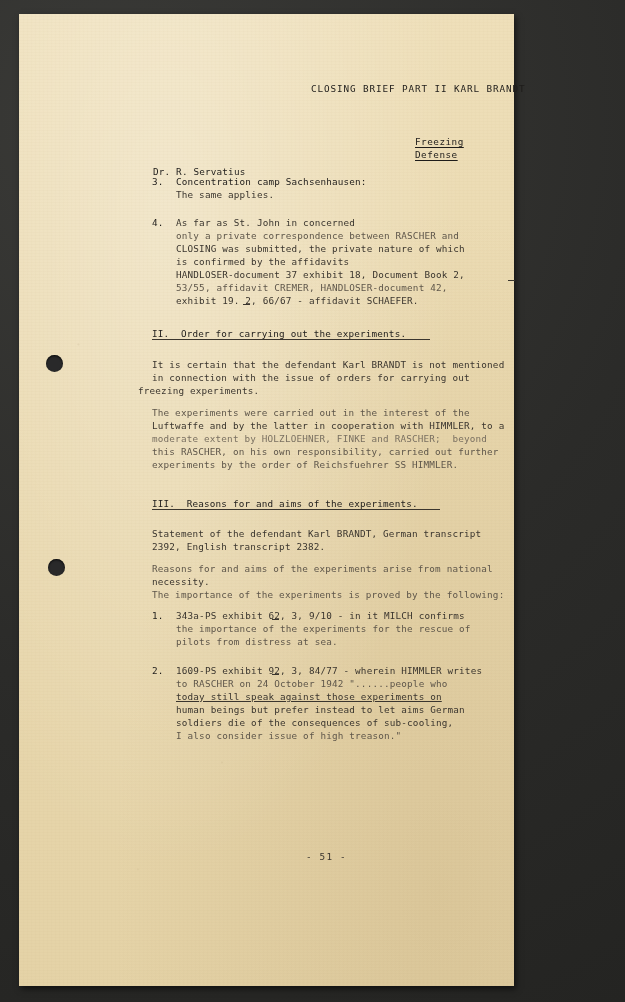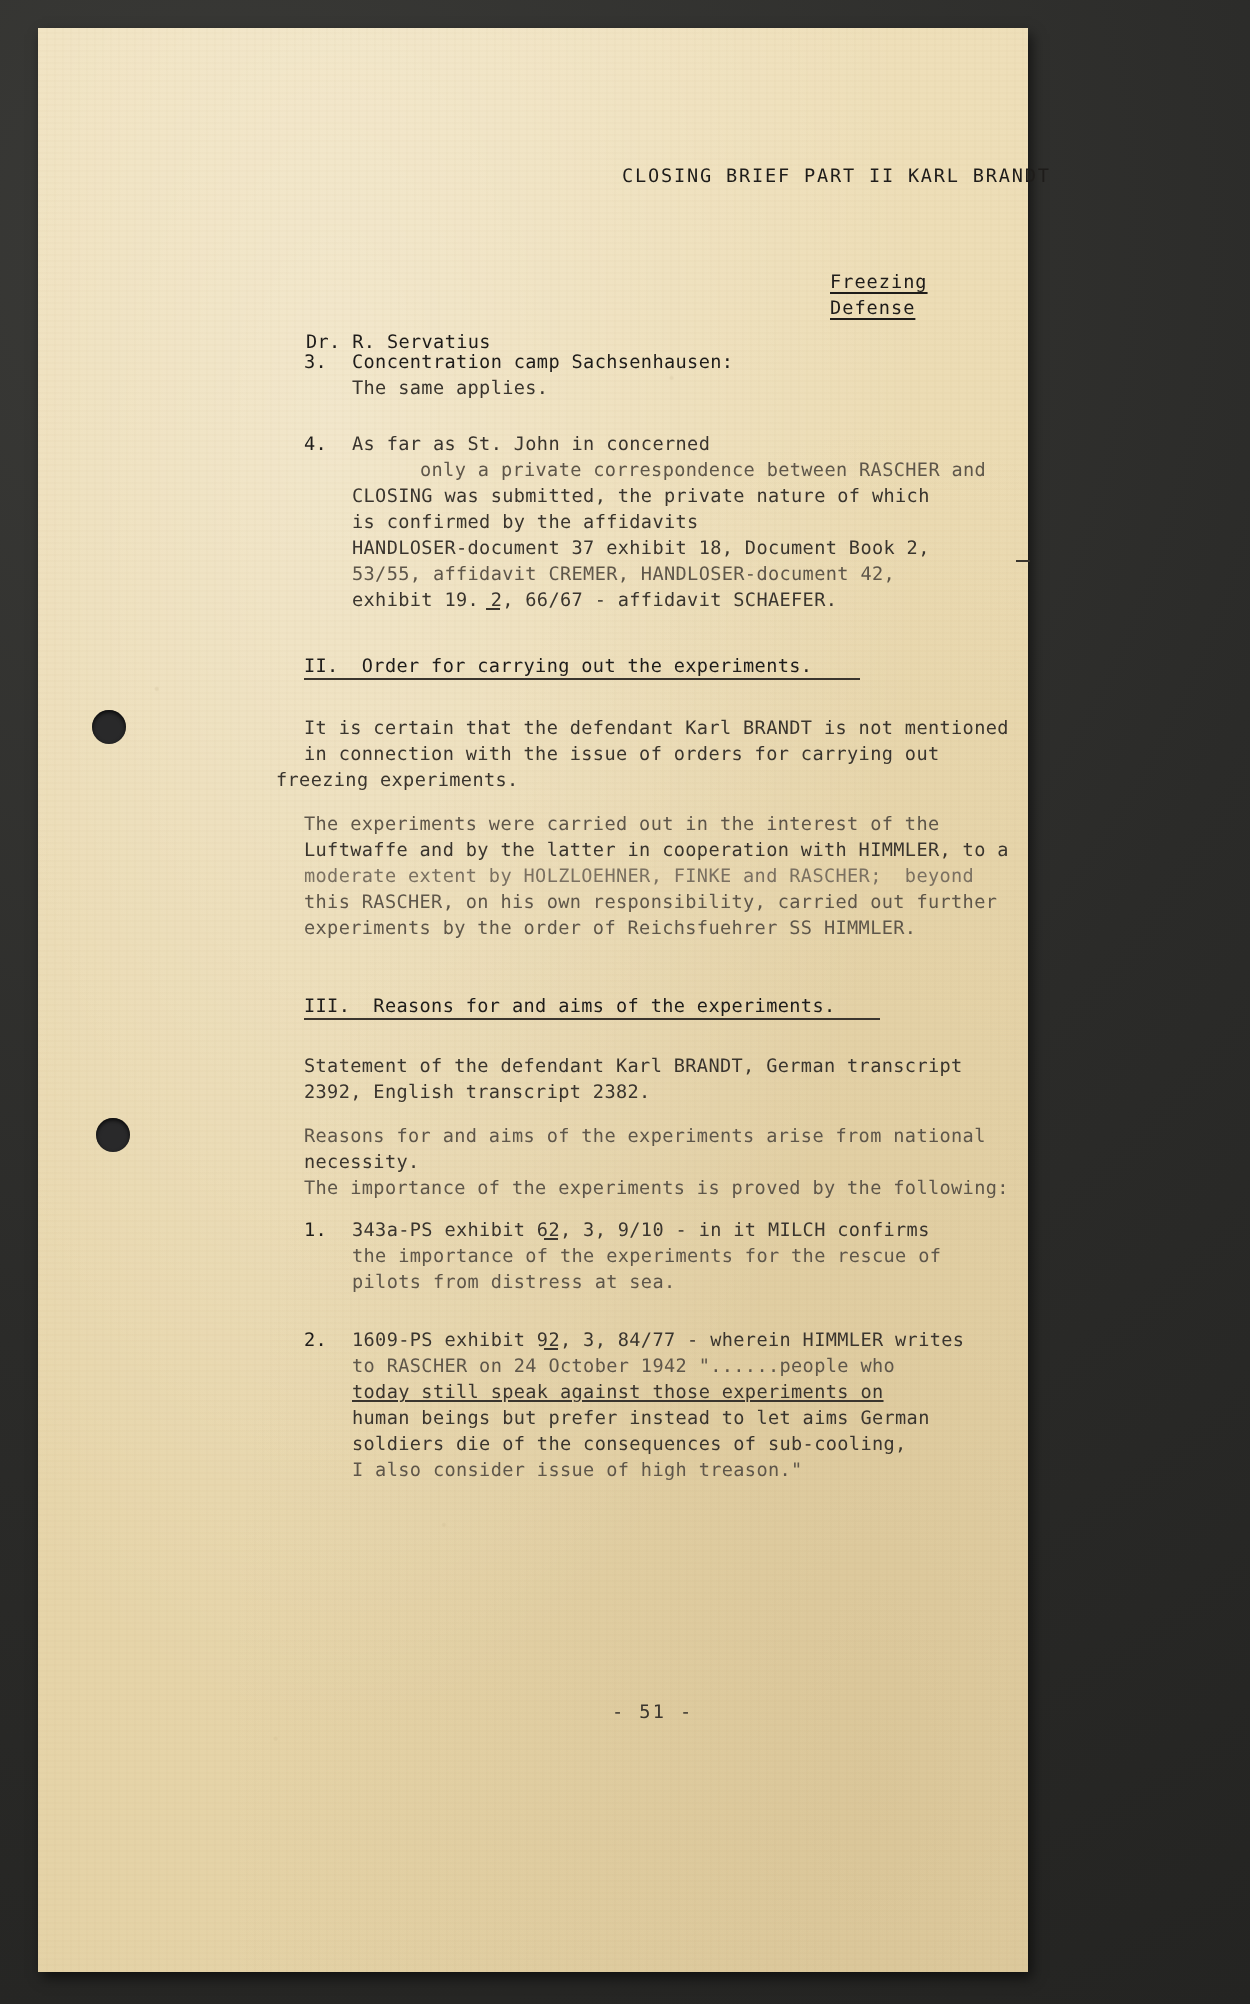--- a/index.html
+++ b/index.html
@@ -150,21 +150,21 @@
     <div class="tline ink-strong ul" id="subject-defense">Defense</div>
 
     
     <div class="tline item-num ink-strong" style="left:133px; top:161px;">3.</div>
     <div class="tline item-body ink-strong" style="left:157px; top:161px;">Concentration camp Sachsenhausen:</div>
     <div class="tline item-body ink-mid" style="left:157px; top:174px;">The same applies.</div>
 
     
     <div class="tline item-num ink-strong" style="left:133px; top:202px;">4.</div>
     <div class="tline item-body ink-mid" style="left:157px; top:202px;">As far as St. John in concerned</div>
-    <div class="tline item-body ink-light" style="left:157px; top:215px;margin-left:34px;">only a private correspondence between RASCHER and</div>
+    <div class="tline item-body ink-light" style="left:157px; top:215px;">only a private correspondence between RASCHER and</div>
     <div class="tline item-body ink-mid" style="left:157px; top:228px;">CLOSING was submitted, the private nature of which</div>
     <div class="tline item-body ink-mid" style="left:157px; top:241px;">is confirmed by the affidavits</div>
     <div class="tline item-body ink-mid" style="left:157px; top:254px;">HANDLOSER-document 37 exhibit 18, Document Book 2,</div>
     
     <div class="heading-rule" style="left:489px; top:266px; width:7px;"></div>
     <div class="tline item-body ink-light" style="left:157px; top:267px;">53/55, affidavit CREMER, HANDLOSER-document 42,</div>
     <div class="tline item-body ink-mid" style="left:157px; top:280px;">exhibit 19. 2, 66/67 - affidavit SCHAEFER.</div>
     <div class="heading-rule" style="left:224px; top:290px; width:7px;"></div>
 
     

